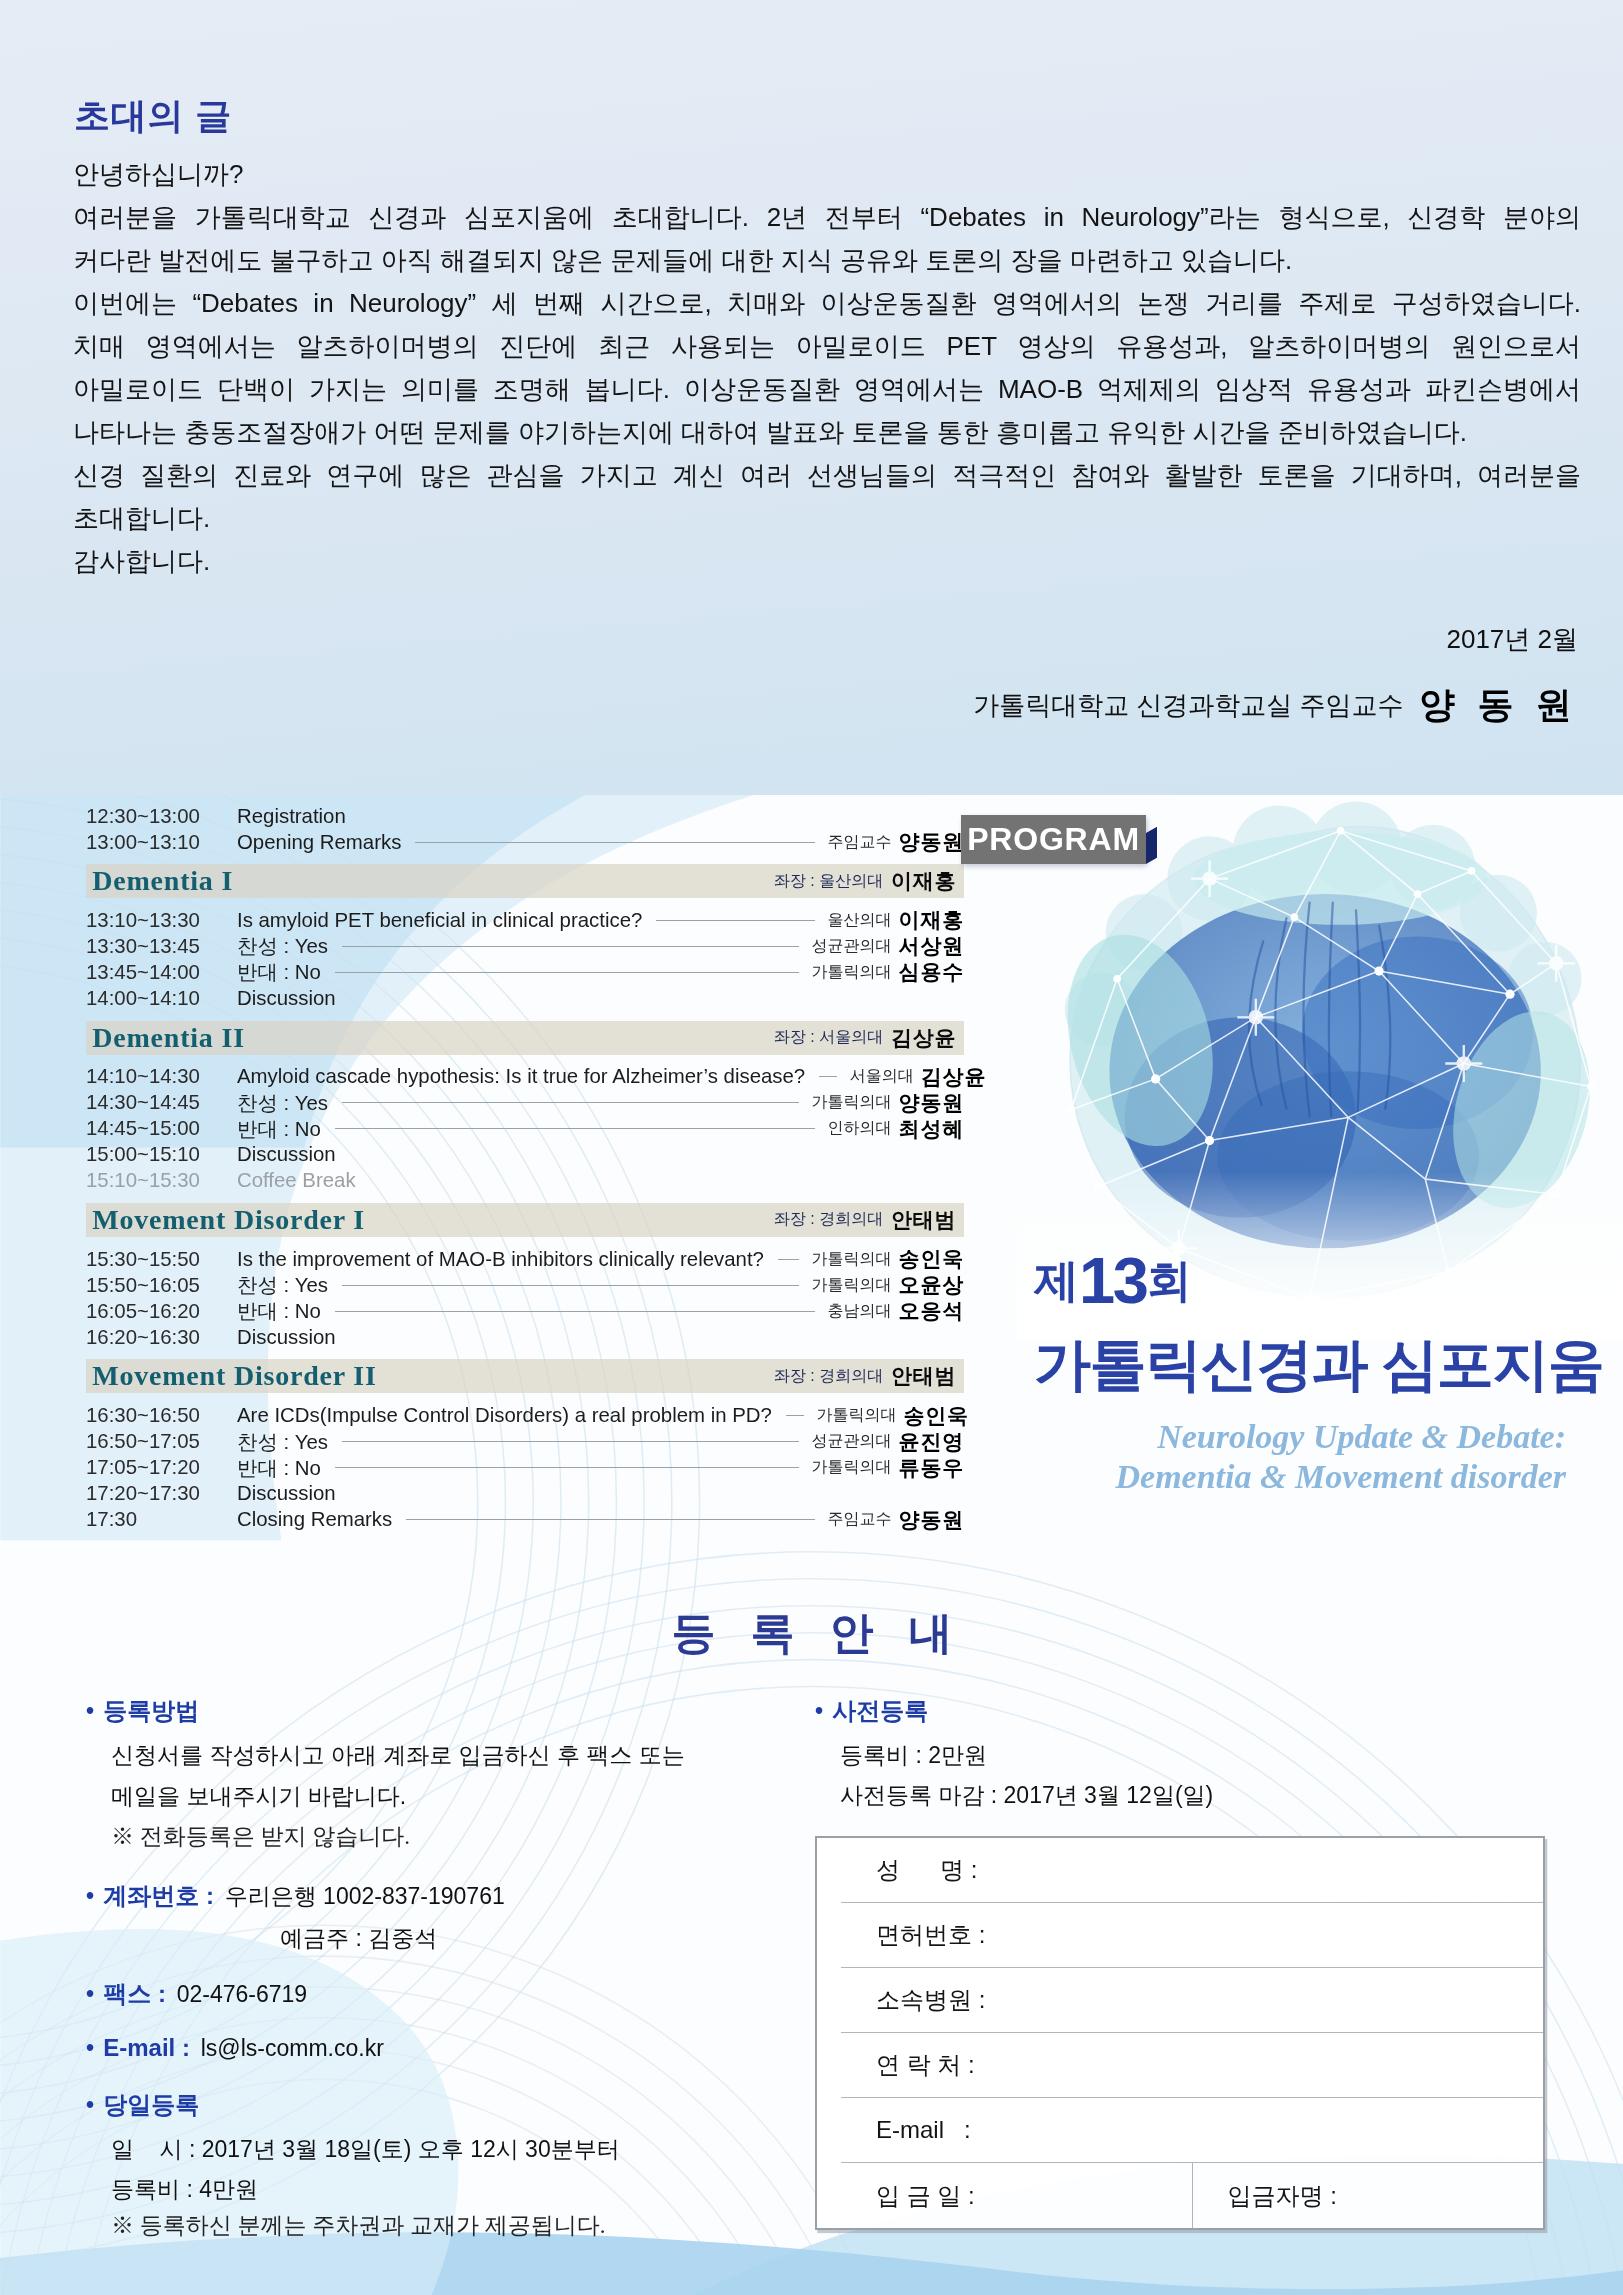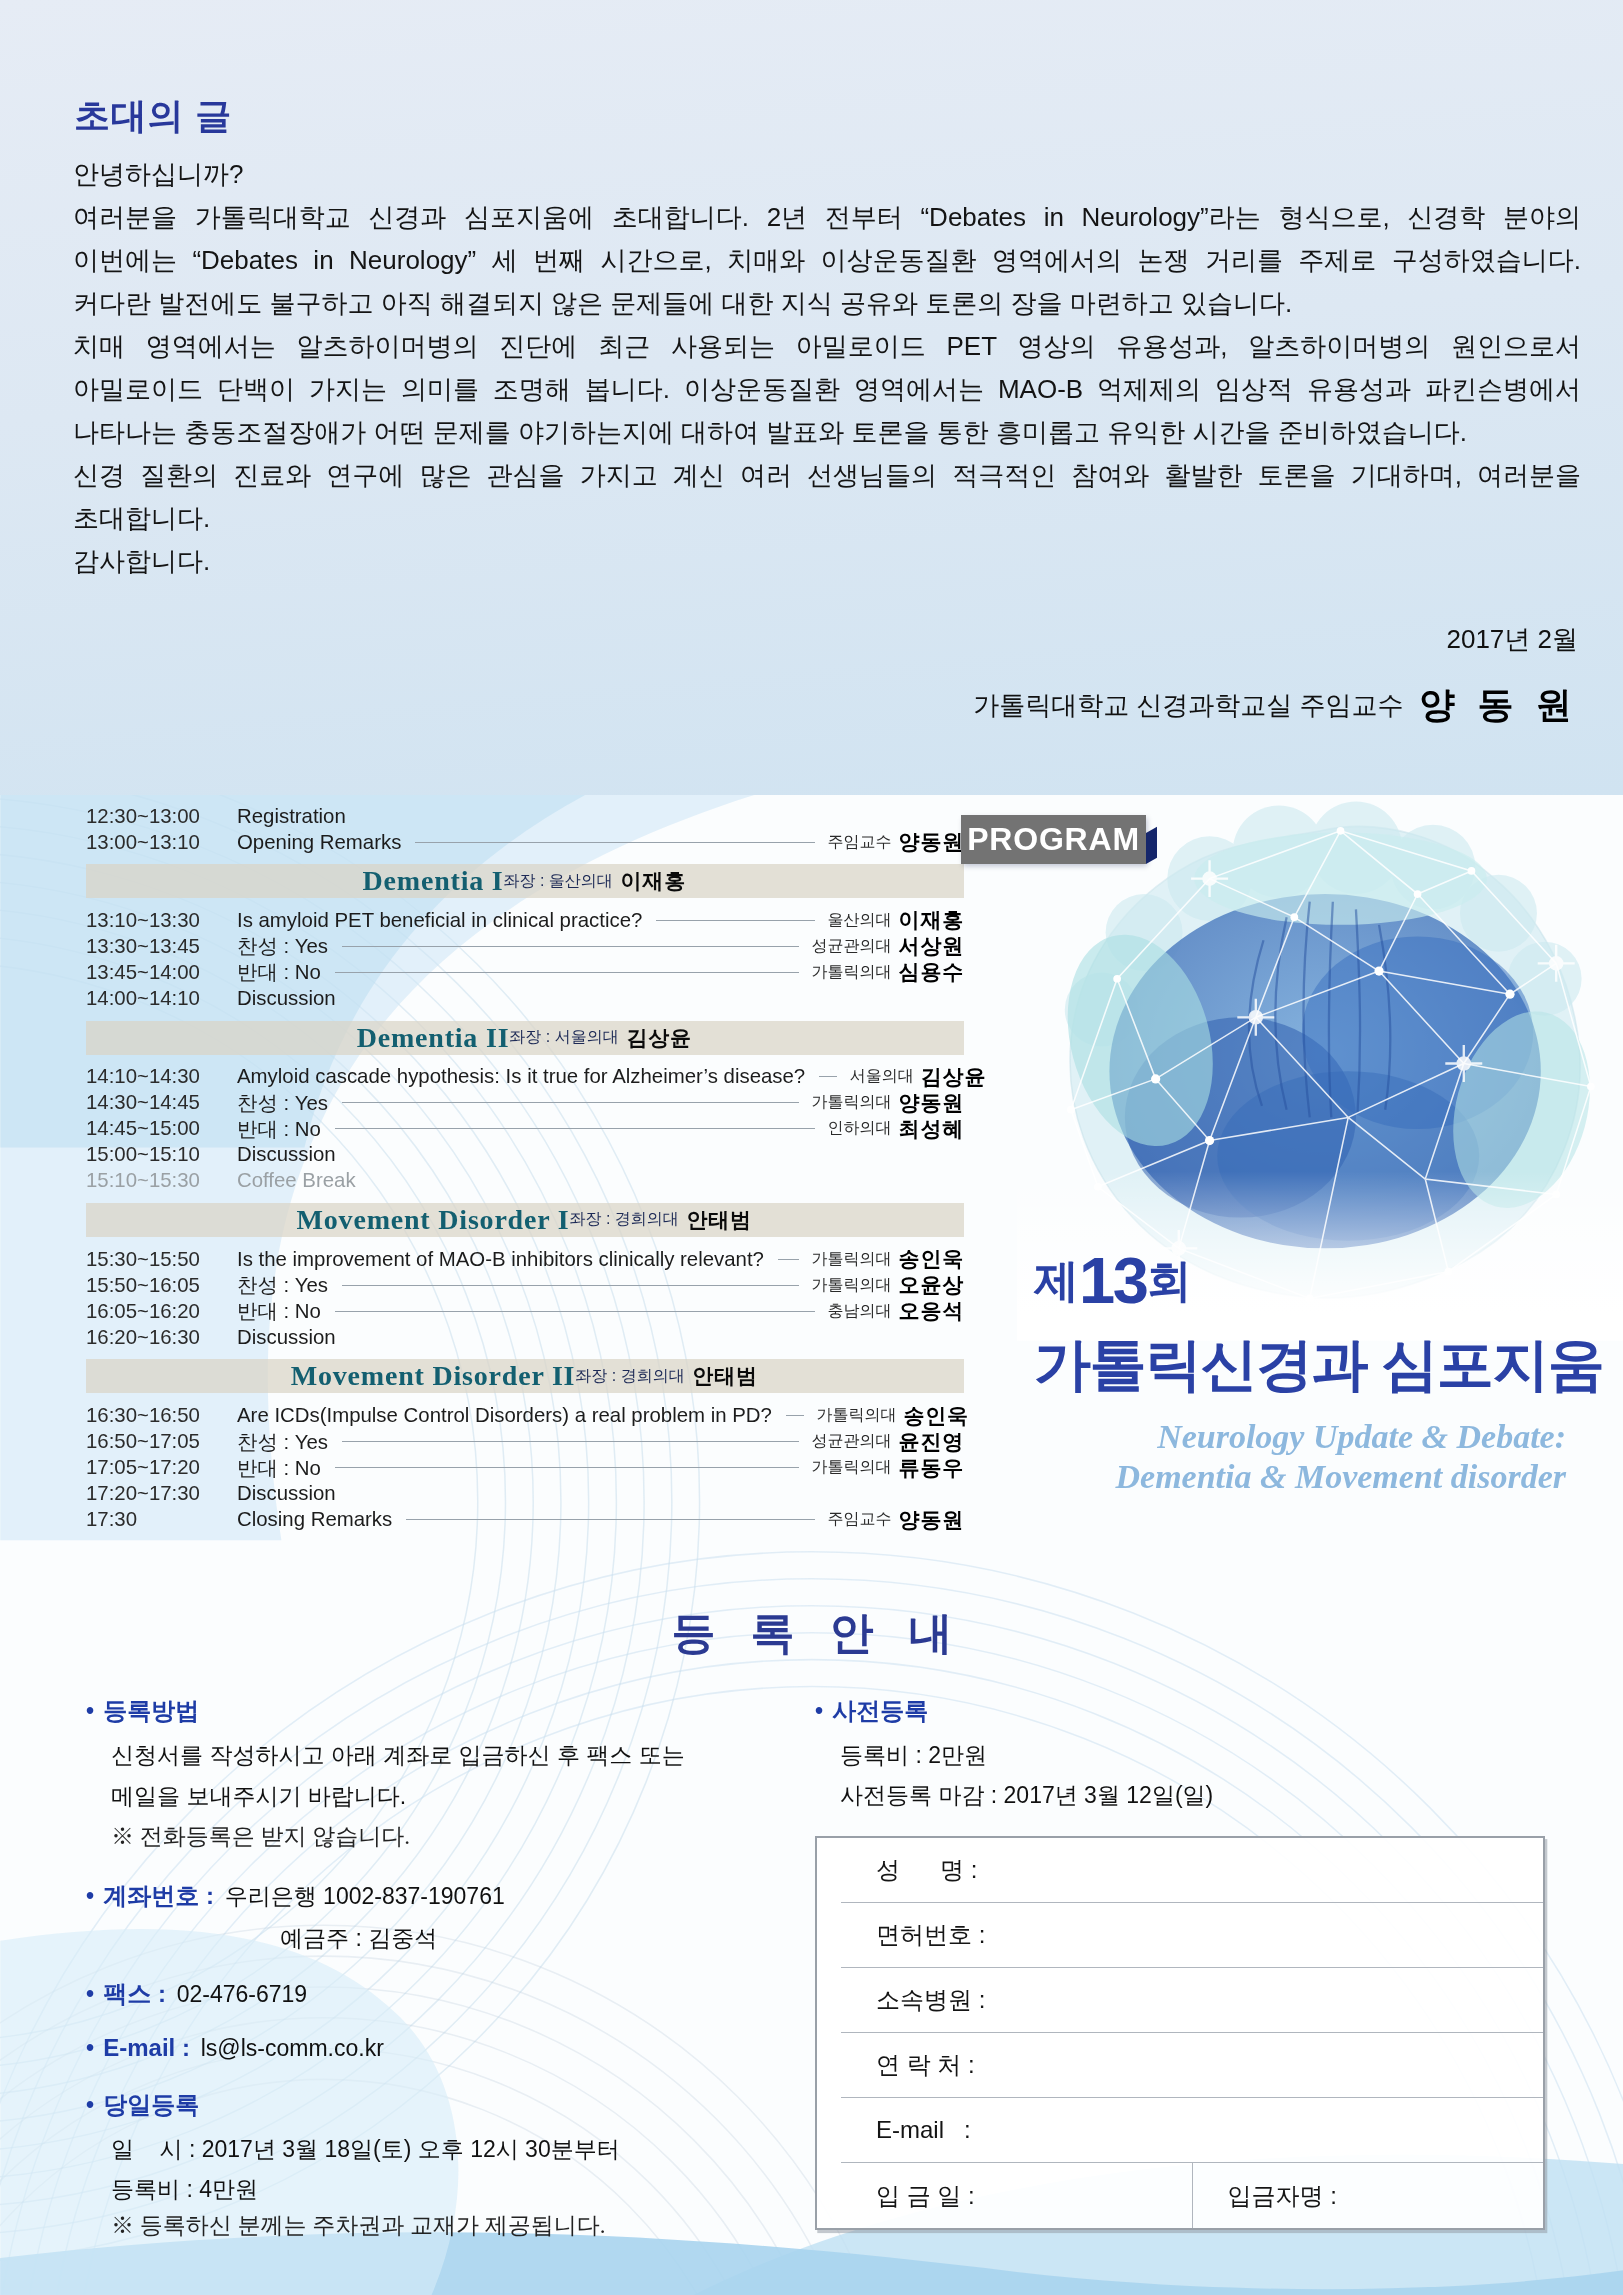--- a/index.html
+++ b/index.html
@@ -29,21 +29,21 @@
   
   .program{position:absolute;left:86px;top:803px;width:878px;z-index:3;}
   .prow{display:flex;align-items:center;height:26px;font-size:20.4px;color:#222;}
   .prow .time{width:151px;flex:none;color:#2b2b2b;}
   .prow .ptitle{flex:none;padding-right:4.6px;color:#1c1c1c;white-space:pre;}
   .prow .leader{flex:1;min-width:18.5px;border-top:1.5px solid #98a2ab;height:0;margin:0 12.3px 0 9.2px;}
   .prow .affil{font-size:16px;color:#2a2a2a;white-space:nowrap;}
   .prow .name{font-size:21px;font-weight:bold;color:#000;margin-left:7px;white-space:nowrap;letter-spacing:0.8px;}
   .prow.muted .time,.prow.muted .ptitle{color:#9aa0a4;}
   .sec{
-    display:flex;align-items:center;justify-content:center;
+    display:flex;align-items:center;justify-content:space-between;
     height:34px;margin:9.2px 0;padding:0 7.7px 0 6.2px;
     background:rgba(217,212,198,0.72);
   }
   .sec .stitle{font-family:"Liberation Serif","DejaVu Serif",serif;font-size:28px;font-weight:600;color:#135f70;letter-spacing:0.8px;}
   .sec .chair{display:flex;align-items:center;}
   .sec .chair-label{font-size:16px;color:#1d2a56;}
   .sec .chair-name{font-size:21px;font-weight:bold;color:#0a0a0a;margin-left:7.7px;letter-spacing:0.8px;}
   
   .badge{
     position:absolute;left:961px;top:815px;width:185px;height:49px;z-index:4;
@@ -131,22 +131,22 @@
   <path d="M900,2980 C1200,2830 1620,2770 2108,2810 L2108,2980 Z" fill="#bfe0f3" opacity="0.8"></path>
   <path d="M0,2932 C520,2872 920,2902 1320,2950 C1620,2984 1910,2976 2108,2948 L2108,2980 L0,2980 Z" fill="#a9d4ee" opacity="0.9"></path>
   <path d="M0,2520 C260,2480 420,2520 520,2620 C600,2700 620,2840 560,2980 L0,2980 Z" fill="#d7ecf8" opacity="0.6"></path>
 </svg>
 
 <section class="invite">
   <h1 class="invite-title">초대의 글</h1>
   <div class="invite-body" id="invite-lines">
       <div class="invite-line">안녕하십니까?</div>
       <div class="invite-line full">여러분을 가톨릭대학교 신경과 심포지움에 초대합니다. 2년 전부터 “Debates in Neurology”라는 형식으로, 신경학 분야의</div>
+      <div class="invite-line">커다란 발전에도 불구하고 아직 해결되지 않은 문제들에 대한 지식 공유와 토론의 장을 마련하고 있습니다.</div>
       <div class="invite-line full">이번에는 “Debates in Neurology” 세 번째 시간으로, 치매와 이상운동질환 영역에서의 논쟁 거리를 주제로 구성하였습니다.</div>
-      <div class="invite-line">커다란 발전에도 불구하고 아직 해결되지 않은 문제들에 대한 지식 공유와 토론의 장을 마련하고 있습니다.</div>
       <div class="invite-line full">치매 영역에서는 알츠하이머병의 진단에 최근 사용되는 아밀로이드 PET 영상의 유용성과, 알츠하이머병의 원인으로서</div>
       <div class="invite-line full">아밀로이드 단백이 가지는 의미를 조명해 봅니다. 이상운동질환 영역에서는 MAO-B 억제제의 임상적 유용성과 파킨슨병에서</div>
       <div class="invite-line">나타나는 충동조절장애가 어떤 문제를 야기하는지에 대하여 발표와 토론을 통한 흥미롭고 유익한 시간을 준비하였습니다.</div>
       <div class="invite-line full">신경 질환의 진료와 연구에 많은 관심을 가지고 계신 여러 선생님들의 적극적인 참여와 활발한 토론을 기대하며, 여러분을</div>
       <div class="invite-line">초대합니다.</div>
       <div class="invite-line">감사합니다.</div>
     </div>
   <div class="invite-date">2017년 2월</div>
   <div class="invite-sign">
     <span>가톨릭대학교 신경과학교실 주임교수</span>

